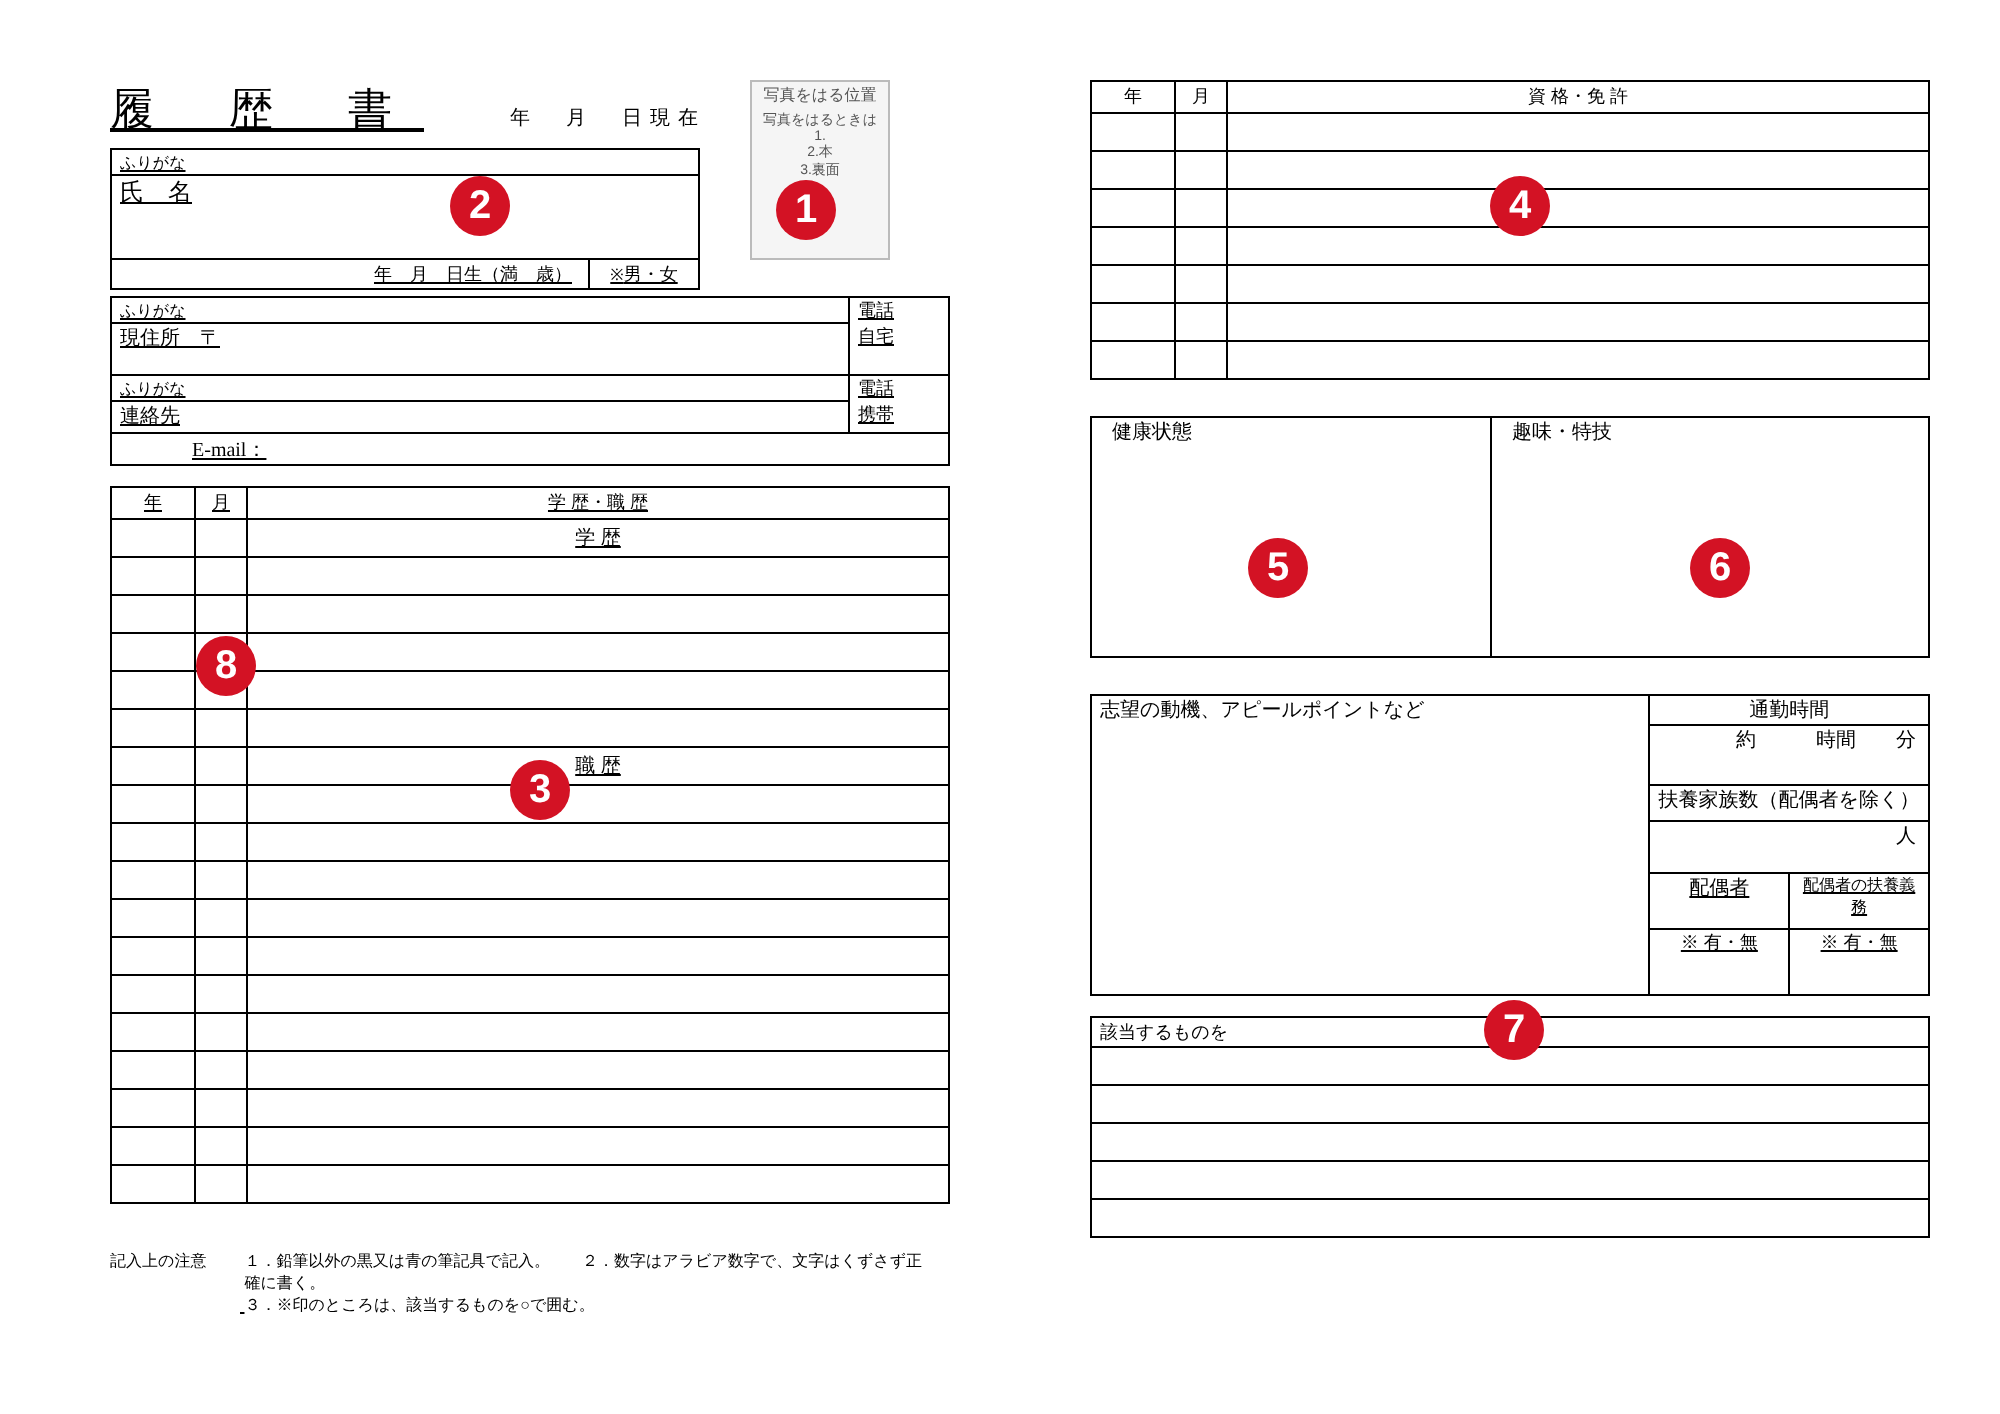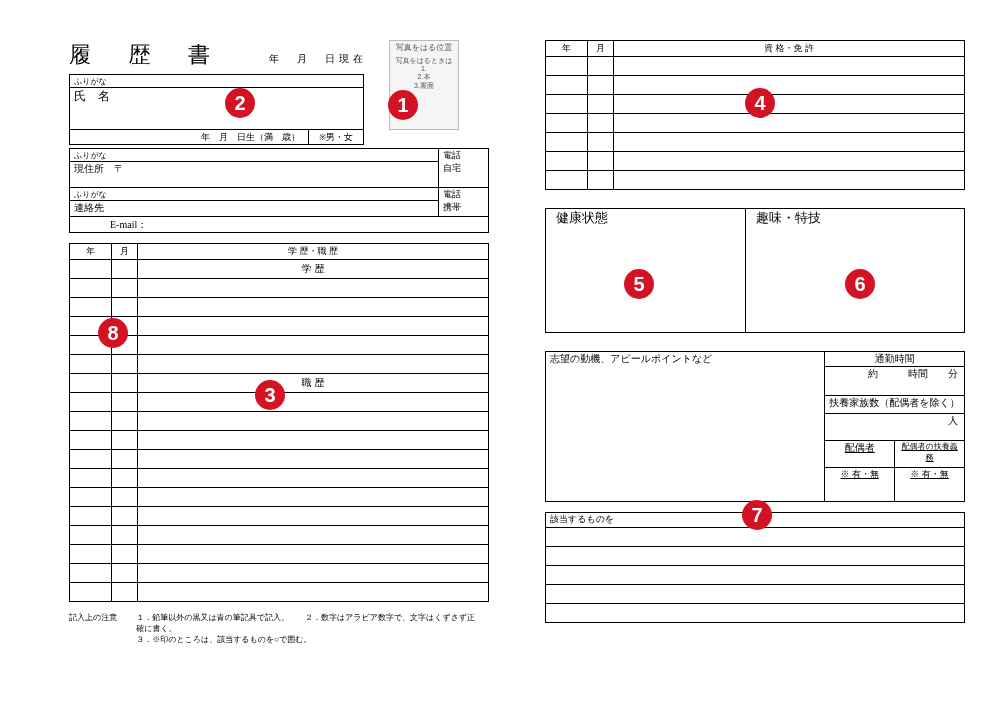--- a/index.html
+++ b/index.html
@@ -10,21 +10,21 @@
     font-family: "MS PGothic", "Hiragino Kaku Gothic Pro", sans-serif;
     font-size: 10px;
     color: #000;
     position: relative;
   }
   .page {
     position: absolute;
     top: 40px;
     width: 420px;
   }
-  .left { left: 69px; }
+  .left { left: 55px; text-decoration: underline; }
   .right { left: 545px; }
 
   .title { font-size: 22px; font-family: "MS PMincho", serif; letter-spacing: 16px; margin-bottom: 4px; }
   .date-line { font-size: 10px; position: absolute; left: 200px; top: 12px; letter-spacing: 4px; }
 
   table { border-collapse: collapse; width: 100%; }
   td, th { border: 1px solid #000; padding: 0 4px; vertical-align: middle; }
 
   .photo-box {
     position: absolute;
@@ -56,32 +56,32 @@
   .email-row td { height: 16px; font-size: 10px; font-family: serif; }
 
   
   .hist-block { width: 420px; margin-top: 10px; }
   .hist-block th { height: 16px; font-size: 9px; font-weight: normal; text-align: center; }
   .hist-block td { height: 19px; }
   .col-year { width: 42px; }
   .col-month { width: 26px; }
   .hist-heading td { text-align: center; font-size: 10px; }
 
-  .notes { font-size: 8px; margin-top: 10px; }
+  .notes { font-size: 8px; margin-top: 23px; }
   .notes .lbl { display:inline-block; width: 65px; vertical-align: top; }
   .notes .body { display:inline-block; width: 345px; }
 
   
   .qual-block { width: 420px; }
   .qual-block th { height: 16px; font-size: 9px; font-weight: normal; text-align: center; }
   .qual-block td { height: 19px; }
 
   .health-block { width: 420px; margin-top: 18px; border:1px solid #000; }
   .health-block td { vertical-align: top; }
-  .hb-head { height: 15px; font-size: 13px; border-bottom: 0; }
+  .hb-head { height: 15px; font-size: 10px; border-bottom: 0; }
   .hb-body { height: 105px; border-top: 0; }
   .hb-left { width: 200px; }
 
   .motives-block { width: 420px; margin-top: 18px; }
   .motives-block td { vertical-align: top; font-size: 10px; }
   .mb-left { width: 280px; height: 15px; border-bottom: 0; }
   .mb-left-body { height: 135px; border-top: 0; border-bottom:1px solid #000; }
   .mb-commute-head { height: 15px; text-align: center; }
   .mb-commute-val { height: 25px; text-align: right; padding-right: 6px; }
   .mb-dep-head { height: 15px; font-size: 8px; }

